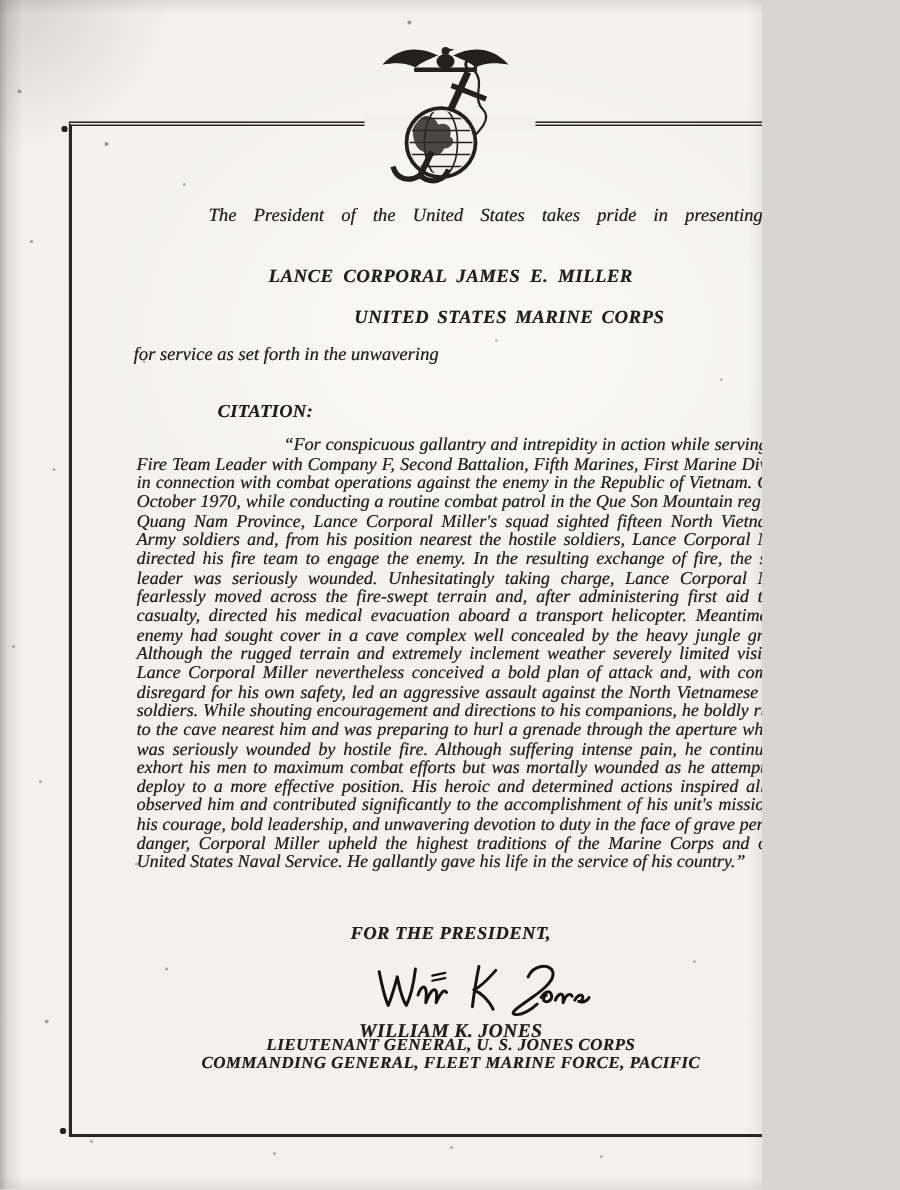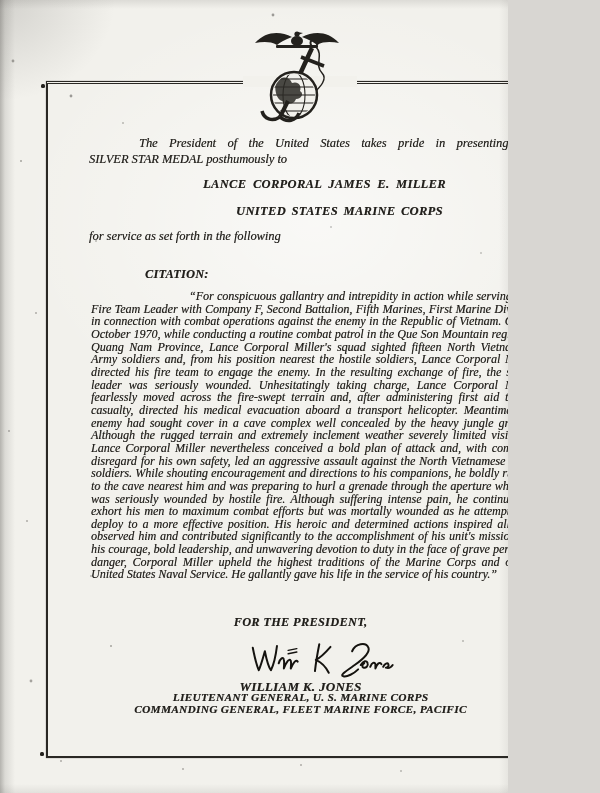--- a/index.html
+++ b/index.html
@@ -27,21 +27,21 @@
   .cdot{position:absolute;width:4px;height:4px;background:#23211d;border-radius:1.5px;}
   .cdot.tl{left:41px;top:84px}.cdot.tr{left:556px;top:84px}
   .cdot.bl{left:40px;top:752px}.cdot.br{left:555px;top:750px}
   .emblem-patch{position:absolute;left:243px;top:76px;width:114px;height:11px;background:#f2f1ec;}
   .emblem{position:absolute;left:252px;top:23px;width:90px;height:102px;}
   .txt{position:absolute;text-shadow:.3px .3px .35px rgba(25,23,20,.55);}
   .jline{display:block;text-align:justify;text-align-last:justify;}
   .intro{left:89px;top:136px;width:446px;font-size:12.4px;line-height:15.8px;}
   .intro .ind{text-indent:50px;}
   .ctr{left:46px;width:509px;text-align:center;}
-  .recipient{top:177px;font-weight:700;font-size:12.4px;letter-spacing:.4px;word-spacing:3px;padding-left:24px;}
+  .recipient{top:177px;font-weight:700;font-size:12.4px;letter-spacing:.4px;word-spacing:3px;}
   .branch{top:204px;font-weight:700;font-size:12.4px;letter-spacing:.4px;word-spacing:2px;margin-left:39px;}
   .service{left:89px;top:229px;font-size:12.4px;}
   .cit-label{left:145px;top:267px;font-weight:700;font-size:12.2px;letter-spacing:.3px;}
   .cit-body{
     left:91px;top:290px;width:444px;font-size:12px;line-height:12.65px;
     text-align:justify;text-indent:98px;
   }
   .forpres{top:615px;font-weight:700;font-size:12.2px;letter-spacing:.4px;text-align:center;}
   .signature{position:absolute;left:237px;top:640px;width:168px;height:38px;}
   .signame{top:679px;font-weight:700;font-size:13px;letter-spacing:.3px;}
@@ -114,26 +114,25 @@
       <path d="M87,20 C76,8 62,8 50,14 C57,17 62,19 65,22 C72,18 80,19 87,20 Z"></path>
       <ellipse cx="45" cy="18" rx="6" ry="5"></ellipse>
       <circle cx="45" cy="11" r="2.6"></circle>
       <path d="M45,9 L51,10 L45,12.5 Z"></path>
       <rect x="24" y="22" width="42" height="3" rx="1"></rect>
     </g>
   </svg>
 
   <div class="txt intro">
     <span class="jline ind">The President of the United States takes pride in presenting the</span>
-    <span>SILVER STAR MEDAL posthumously to</span>
   </div>
 
   <div class="txt ctr recipient">LANCE CORPORAL JAMES E. MILLER</div>
   <div class="txt ctr branch">UNITED STATES MARINE CORPS</div>
-  <div class="txt service">for service as set forth in the following</div>
+  <div class="txt service">for service as set forth in the unwavering</div>
 
   <div class="txt cit-label">CITATION:</div>
   <div class="txt cit-body">“For conspicuous gallantry and intrepidity in action while serving as a Fire Team Leader with Company F, Second Battalion, Fifth Marines, First Marine Division in connection with combat operations against the enemy in the Republic of Vietnam. On 27 October 1970, while conducting a routine combat patrol in the Que Son Mountain region of Quang Nam Province, Lance Corporal Miller's squad sighted fifteen North Vietnamese Army soldiers and, from his position nearest the hostile soldiers, Lance Corporal Miller directed his fire team to engage the enemy. In the resulting exchange of fire, the squad leader was seriously wounded. Unhesitatingly taking charge, Lance Corporal Miller fearlessly moved across the fire-swept terrain and, after administering first aid to the casualty, directed his medical evacuation aboard a transport helicopter. Meantime, the enemy had sought cover in a cave complex well concealed by the heavy jungle growth. Although the rugged terrain and extremely inclement weather severely limited visibility, Lance Corporal Miller nevertheless conceived a bold plan of attack and, with complete disregard for his own safety, led an aggressive assault against the North Vietnamese Army soldiers. While shouting encouragement and directions to his companions, he boldly rushed to the cave nearest him and was preparing to hurl a grenade through the aperture when he was seriously wounded by hostile fire. Although suffering intense pain, he continued to exhort his men to maximum combat efforts but was mortally wounded as he attempted to deploy to a more effective position. His heroic and determined actions inspired all who observed him and contributed significantly to the accomplishment of his unit's mission. By his courage, bold leadership, and unwavering devotion to duty in the face of grave personal danger, Corporal Miller upheld the highest traditions of the Marine Corps and of the United States Naval Service. He gallantly gave his life in the service of his country.”</div>
 
   <div class="txt ctr forpres">FOR THE PRESIDENT,</div>
 
   <svg class="signature" viewBox="0 0 170 44" role="img" aria-label="Wm K Jones">
     <g fill="none" stroke="#15130f" stroke-width="2.3" stroke-linecap="round" stroke-linejoin="round">
       <path d="M6,9 C8,19 10,29 13,35 C16,28 18,20 20,13 C22,23 24,31 27,35 C31,27 33,15 34,7"></path>
       <path d="M36,27 C38,21 41,19 42,23 C43,26 42,30 42,33 C45,25 48,21 50,24 C51,27 50,31 50,33 C53,26 56,22 58,25"></path>
@@ -142,16 +141,16 @@
       <path d="M83,5 C81,15 79,27 78,36"></path>
       <path d="M96,8 C89,16 84,21 79,23 C86,26 91,32 94,38"></path>
       <path d="M121,13 C125,4 137,2 140,9 C142,15 134,22 124,29 C114,36 106,41 111,42 C115,43 123,39 128,34"></path>
       <path d="M131,29 C134,24 138,23 139,27 C140,30 137,33 134,32 C132,31 133,28 135,27"></path>
       <path d="M142,31 C144,26 147,25 148,28 L148,33 C150,27 153,25 155,28"></path>
       <path d="M157,31 C159,27 162,26 163,28 C164,30 162,32 160,32 C163,33 166,32 168,29"></path>
     </g>
   </svg>
 
   <div class="txt ctr signame">WILLIAM K. JONES</div>
-  <div class="txt ctr sigrank">LIEUTENANT GENERAL, U. S. MARINE CORPS</div>
+  <div class="txt ctr sigrank">LIEUTENANT GENERAL, U. S. JONES CORPS</div>
   <div class="txt ctr sigtitle">COMMANDING GENERAL, FLEET MARINE FORCE, PACIFIC</div>
 
 </div>
 
 </body></html>

